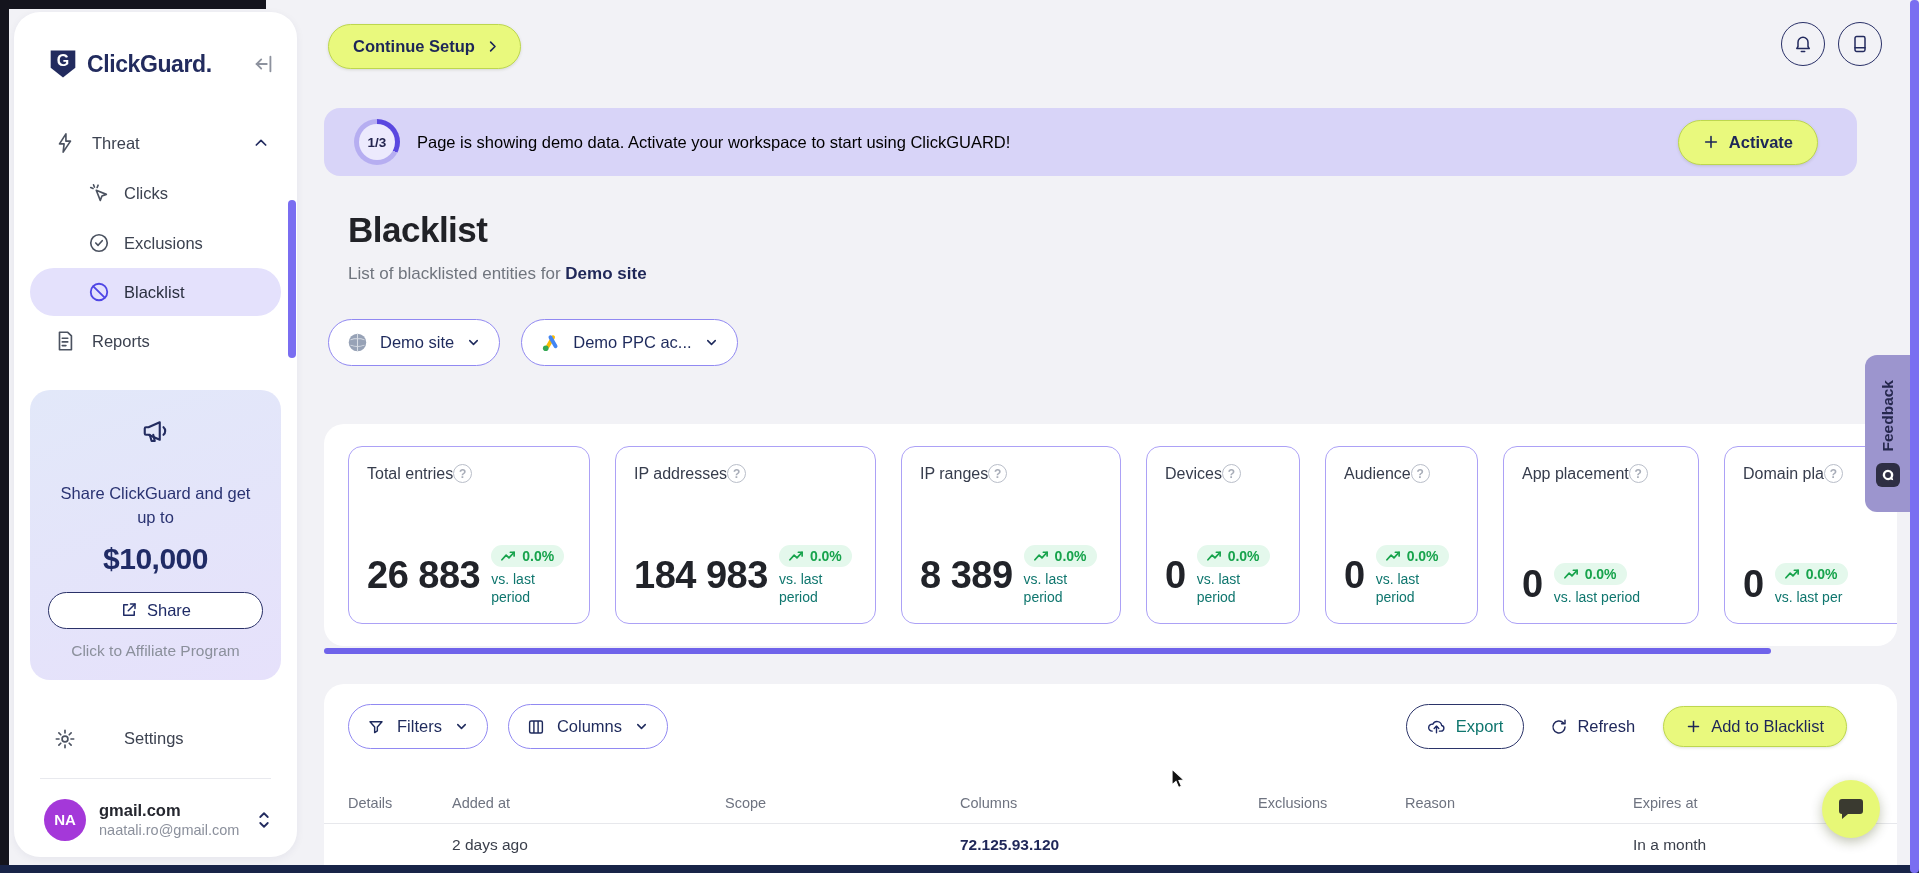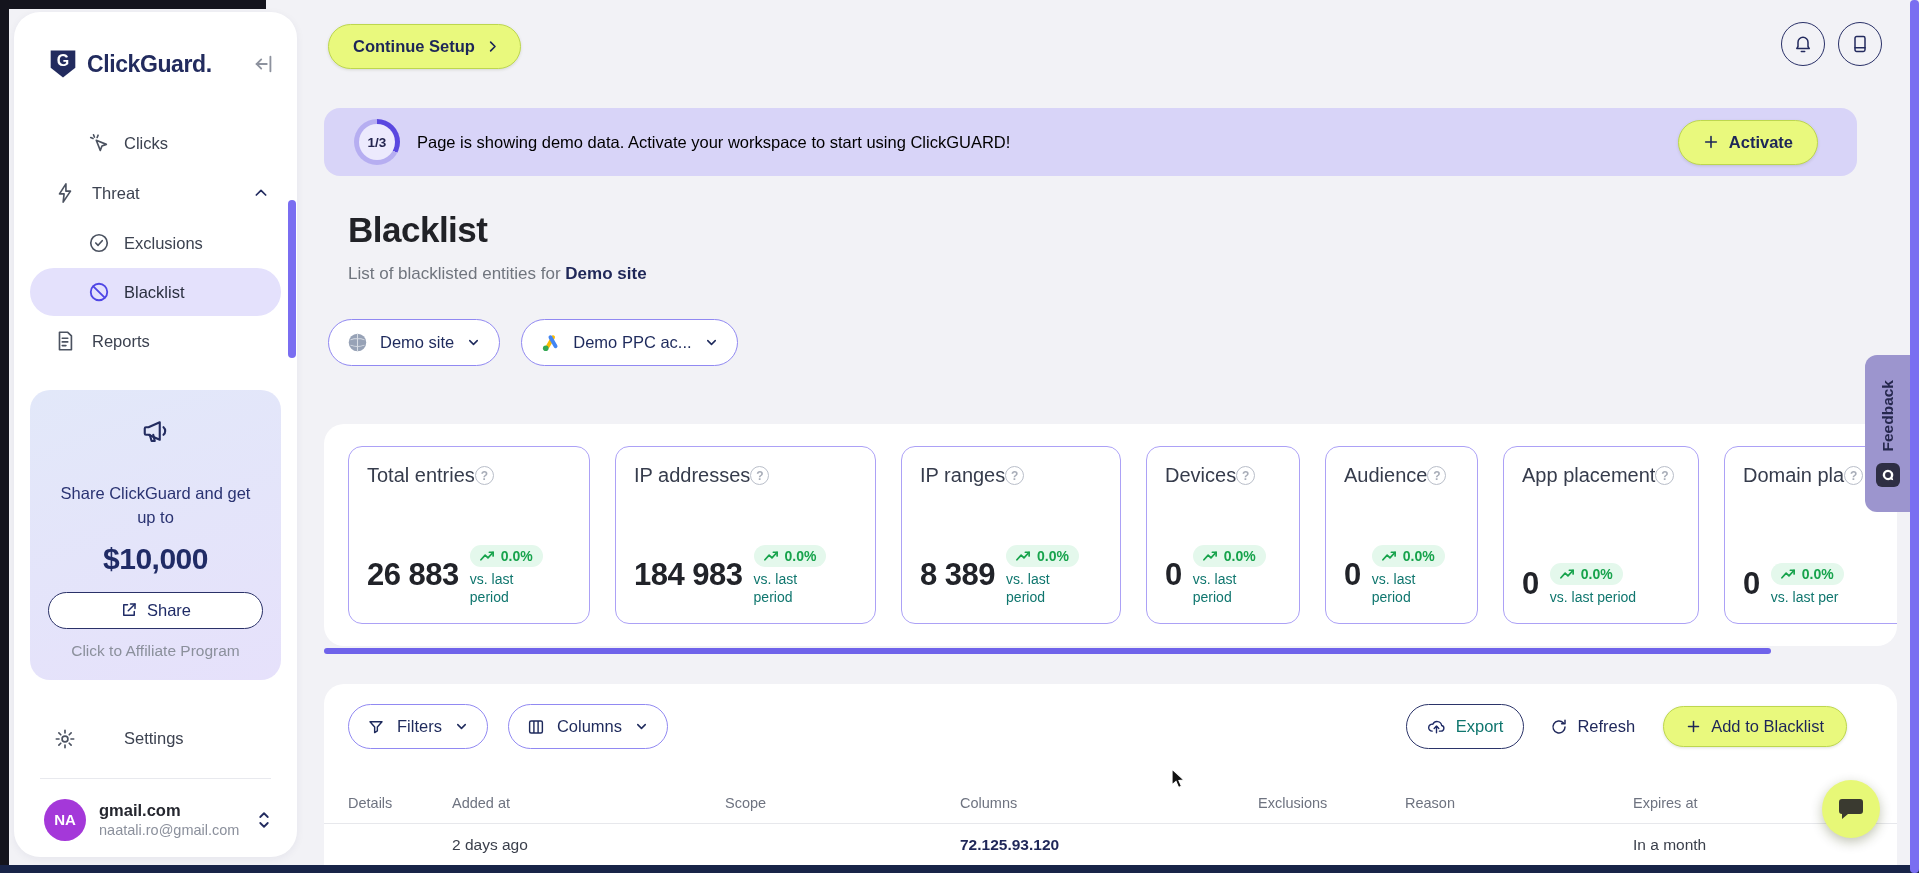--- a/index.html
+++ b/index.html
@@ -83,23 +83,23 @@
   .chev { display:flex; color:#1e2a5c; }
   .help { width:19px; height:19px; border-radius:50%; border:1.5px solid #b9bec9; color:#a8adb8; font-size:12px;
           display:inline-flex; align-items:center; justify-content:center; flex:0 0 auto; }
   .help::after { content:"?"; font-weight:700; }
 
   
   .stats-panel { position:absolute; left:324px; top:424px; width:1573px; height:222px; background:#fff;
                  border-radius:20px; padding:22px 0 0 24px; display:flex; gap:25px; overflow:hidden; z-index:3; }
   .stat-card { flex:0 0 auto; height:178px; border:1.5px solid #aca1f6; border-radius:14px; padding:17px 18px;
                display:flex; flex-direction:column; overflow:hidden; }
-  .stat-head { display:flex; align-items:center; gap:0; font-size:20px; color:#363c4c; white-space:nowrap; }
+  .stat-head { display:flex; align-items:center; gap:0; font-size:16px; color:#363c4c; white-space:nowrap; }
   .stat-bottom { margin-top:auto; display:flex; align-items:center; gap:11px; }
-  .stat-value { font-size:31px; font-weight:700; color:#212329; letter-spacing:-.5px; white-space:nowrap; }
+  .stat-value { font-size:38px; font-weight:700; color:#212329; letter-spacing:-.5px; white-space:nowrap; }
   .stat-right { display:flex; flex-direction:column; gap:3px; }
   .delta-badge { display:inline-flex; align-items:center; gap:6px; background:#e4f8ec; color:#17a34c;
                  font-size:14px; font-weight:600; border-radius:13px; padding:3px 10px; white-space:nowrap; align-self:flex-start; }
   .vs { font-size:14px; color:#0f766e; line-height:1.3; }
   .vs.narrow { width:62px; }
   .vs.nowrap { white-space:nowrap; }
   .hbar { position:absolute; left:324px; top:648px; width:1447px; height:6px; background:#6f63ea; border-radius:3px; z-index:4; }
 
   
   .table-panel { position:absolute; left:324px; top:684px; width:1573px; height:189px; background:#fff;
@@ -155,44 +155,44 @@
       <span class="collapse-btn">
         <svg width="22" height="22" viewBox="0 0 24 24" fill="none" stroke="currentColor" stroke-width="2" stroke-linecap="round">
           <line x1="19" y1="4" x2="19" y2="20"></line>
             <line x1="15" y1="12" x2="4" y2="12"></line>
             <polyline points="9,7 4,12 9,17"></polyline>
         </svg>
       </span>
     </div>
 
     <nav>
+      <div class="nav-item lvl1">
+        <span class="icn">
+          <svg width="22" height="22" viewBox="0 0 24 24" fill="none" stroke="currentColor" stroke-width="1.8" stroke-linejoin="round">
+            <path d="M13 2 L6 13 h5 L10 22 L18 10 h-5 z"></path>
+          </svg>
+        </span>
+        <span class="txt">Threat</span>
+        <span class="nav-chevron">
+          <svg width="16" height="16" viewBox="0 0 24 24" fill="none" stroke="currentColor" stroke-width="2.6" stroke-linecap="round" stroke-linejoin="round">
+            <polyline points="5,15 12,8 19,15"></polyline>
+          </svg>
+        </span>
+      </div>
+
       <div class="nav-item lvl2">
         <span class="icn">
           <svg width="22" height="22" viewBox="0 0 24 24" fill="none" stroke="currentColor" stroke-width="1.8" stroke-linecap="round" stroke-linejoin="round">
             <path d="M9 9 l11 4.5 -4.8 1.8 -1.8 4.8 z"></path>
               <line x1="6" y1="3" x2="7" y2="5.5"></line>
               <line x1="3" y1="6" x2="5.5" y2="7"></line>
               <line x1="11" y1="3.5" x2="10" y2="6"></line>
           </svg>
         </span>
         <span class="txt">Clicks</span>
-      </div>
-
-      <div class="nav-item lvl1">
-        <span class="icn">
-          <svg width="22" height="22" viewBox="0 0 24 24" fill="none" stroke="currentColor" stroke-width="1.8" stroke-linejoin="round">
-            <path d="M13 2 L6 13 h5 L10 22 L18 10 h-5 z"></path>
-          </svg>
-        </span>
-        <span class="txt">Threat</span>
-        <span class="nav-chevron">
-          <svg width="16" height="16" viewBox="0 0 24 24" fill="none" stroke="currentColor" stroke-width="2.6" stroke-linecap="round" stroke-linejoin="round">
-            <polyline points="5,15 12,8 19,15"></polyline>
-          </svg>
-        </span>
       </div>
 
       <div class="nav-item lvl2">
         <span class="icn">
           <svg width="22" height="22" viewBox="0 0 24 24" fill="none" stroke="currentColor" stroke-width="1.8" stroke-linecap="round" stroke-linejoin="round">
             <circle cx="12" cy="12" r="9"></circle>
               <polyline points="8.5,12 11,14.5 15.5,9.5"></polyline>
           </svg>
         </span>
         <span class="txt">Exclusions</span>

